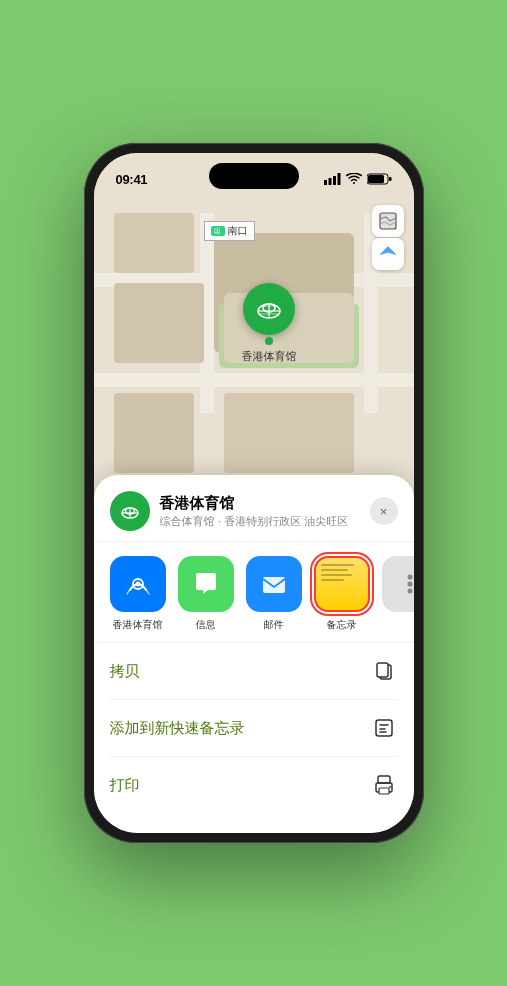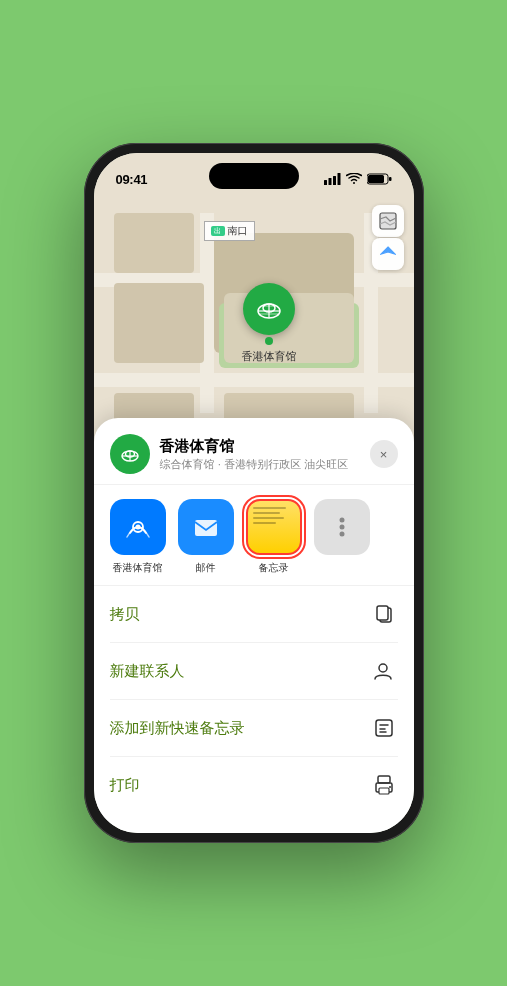--- a/index.html
+++ b/index.html
@@ -561,20 +561,28 @@
             <svg width="28" height="28" viewBox="0 0 28 28">
               <circle cx="14" cy="14" r="5" stroke="white" stroke-width="1.8" fill="none"></circle>
               <path d="M6 20 Q14 8 22 20" stroke="white" stroke-width="1.8" fill="none" stroke-linecap="round"></path>
               <path d="M3 24 Q14 4 25 24" stroke="white" stroke-width="1.5" fill="none" stroke-linecap="round" opacity="0.7"></path>
               <circle cx="14" cy="14" r="2.5" fill="white"></circle>
             </svg>
           </div>
           <span class="share-label">香港体育馆</span>
         </div>
 
+        <div class="share-item">
+          <div class="share-icon-wrap messages">
+            <svg width="28" height="28" viewBox="0 0 28 28">
+              <path d="M4 5 Q4 3 6 3 L22 3 Q24 3 24 5 L24 18 Q24 20 22 20 L16 20 L11 24 L11 20 L6 20 Q4 20 4 18 Z" fill="white"></path>
+            </svg>
+          </div>
+          <span class="share-label">信息</span>
+        </div>
 
         <div class="share-item">
           <div class="share-icon-wrap mail">
             <svg width="28" height="28" viewBox="0 0 28 28">
               <rect x="3" y="7" width="22" height="16" rx="2" fill="white" opacity="0.9"></rect>
               <path d="M3 9 L14 17 L25 9" stroke="#1a8cff" stroke-width="1.8" fill="none"></path>
             </svg>
           </div>
           <span class="share-label">邮件</span>
         </div>
@@ -610,29 +618,20 @@
         <div class="action-item">
           <span class="action-label">拷贝</span>
           <div class="action-icon">
             <svg width="22" height="22" viewBox="0 0 22 22" fill="none">
               <rect x="7" y="5" width="11" height="14" rx="2" stroke="#333" stroke-width="1.5"></rect>
               <rect x="4" y="3" width="11" height="14" rx="2" stroke="#333" stroke-width="1.5" fill="white"></rect>
             </svg>
           </div>
         </div>
 
-        <div class="action-item">
-          <span class="action-label">新建联系人</span>
-          <div class="action-icon">
-            <svg width="22" height="22" viewBox="0 0 22 22" fill="none">
-              <circle cx="10" cy="8" r="4" stroke="#333" stroke-width="1.5"></circle>
-              <path d="M2 19 C2 14 18 14 18 19" stroke="#333" stroke-width="1.5" stroke-linecap="round"></path>
-            </svg>
-          </div>
-        </div>
 
 
         <div class="action-item">
           <span class="action-label">添加到新快速备忘录</span>
           <div class="action-icon">
             <svg width="22" height="22" viewBox="0 0 22 22" fill="none">
               <rect x="3" y="3" width="16" height="16" rx="2.5" stroke="#333" stroke-width="1.5"></rect>
               <line x1="7" y1="8" x2="15" y2="8" stroke="#333" stroke-width="1.5" stroke-linecap="round"></line>
               <line x1="7" y1="12" x2="12" y2="12" stroke="#333" stroke-width="1.5" stroke-linecap="round"></line>
               <line x1="7" y1="15" x2="13" y2="15" stroke="#333" stroke-width="1.5" stroke-linecap="round"></line>

